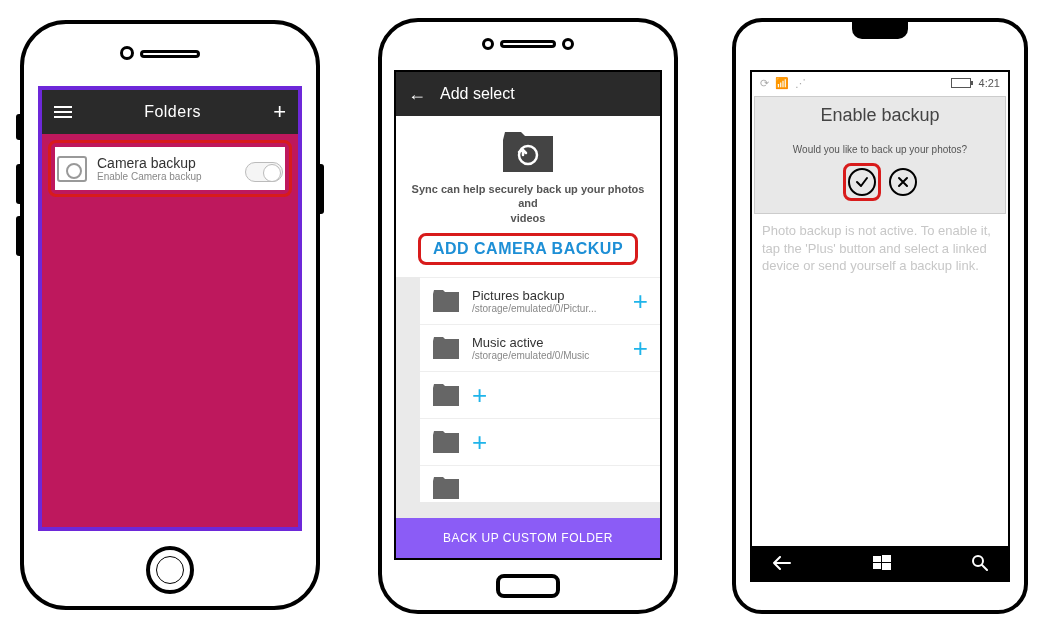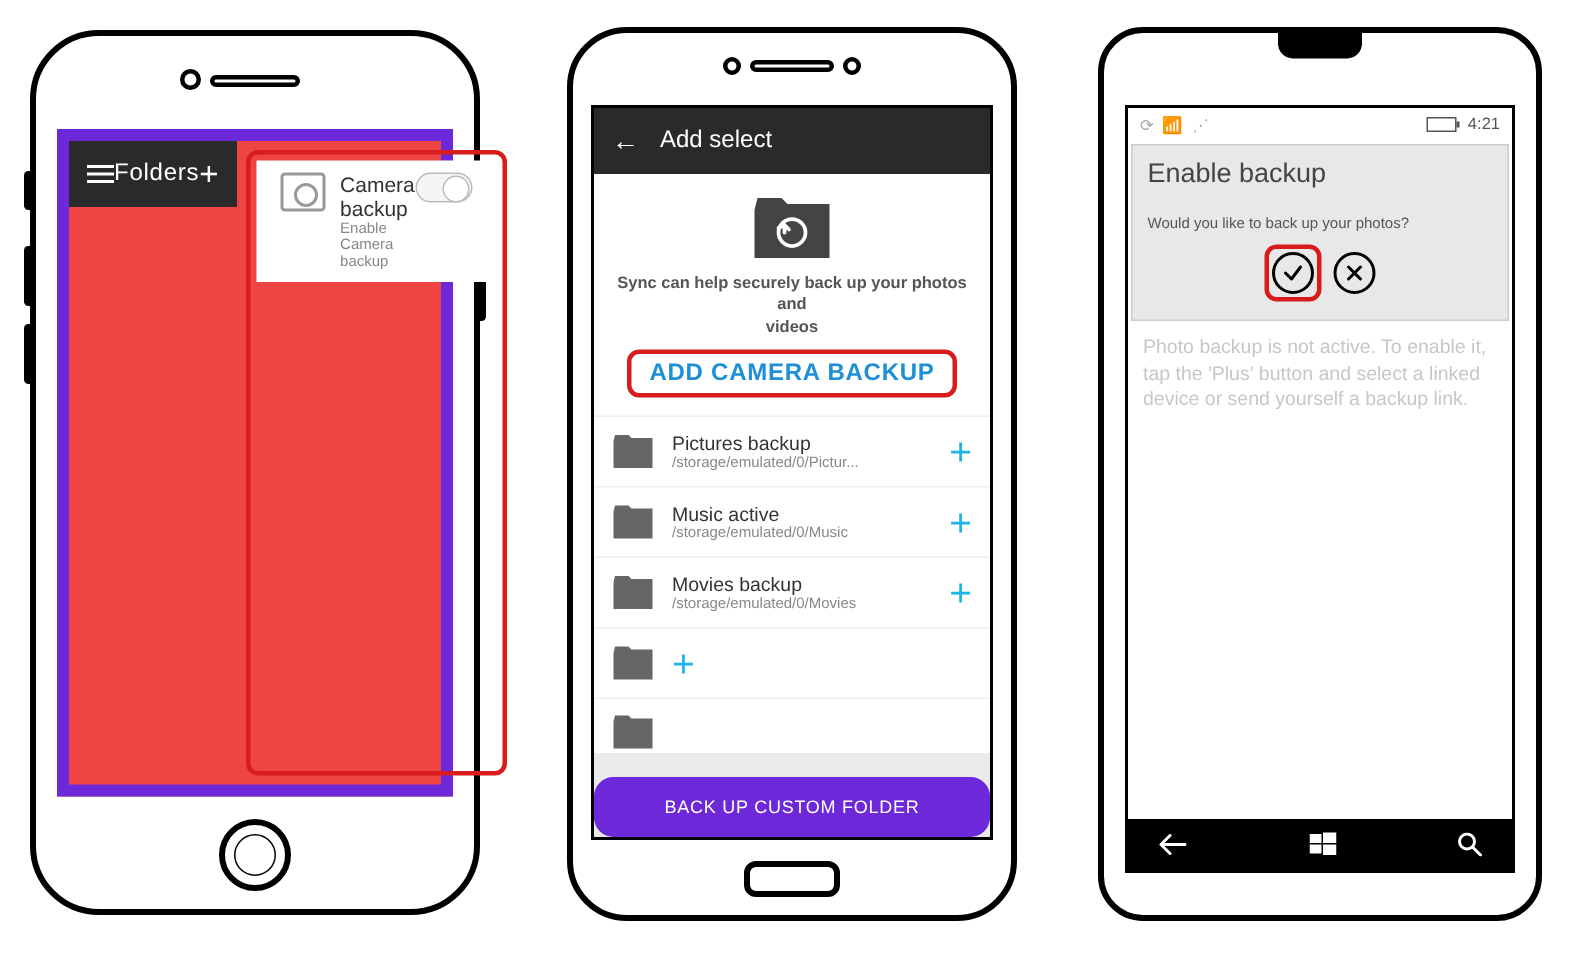--- a/index.html
+++ b/index.html
@@ -36,34 +36,34 @@
   }
   .iphone .home {
     position:absolute; bottom:12px; left:50%; transform:translateX(-50%);
     width:48px; height:48px; border:4px solid #000; border-radius:50%;
   }
   .iphone .home::after{
     content:""; position:absolute; inset:6px; border:1px solid #000; border-radius:50%;
   }
   .iphone .screen {
     position:absolute; left:14px; right:14px; top:62px; bottom:75px;
-    border:8px solid #6d28d9; background:#ef4444;
-    display:flex; flex-direction:row;
+    border:4px solid #6d28d9; background:#be185d;
+    display:flex; flex-direction:column;
   }
   .ios-header {
     height:44px; background:#2a2a2a; color:#fff;
     display:flex; align-items:center; justify-content:space-between;
     padding:0 12px;
   }
   .ios-title { flex:1; text-align:center; font-size:16px; letter-spacing:0.5px; }
   .ios-item-highlight {
     margin:6px; border:3px solid #d81b1b; border-radius:8px; padding:4px;
   }
   .ios-item {
-    background:#fff; display:flex; align-items:flex-start; padding:8px 16px;
+    background:#fff; display:flex; align-items:flex-end; padding:8px 2px;
   }
   .cam-icon-box {
     width:30px; height:26px; border:2px solid #999; border-radius:3px;
     position:relative; margin-right:10px; flex:0 0 auto;
   }
   .cam-icon-box::after{
     content:""; position:absolute; width:12px; height:12px; border:2px solid #999; border-radius:50%;
     left:7px; top:5px;
   }
   .ios-item-texts { flex:1; }
@@ -111,32 +111,32 @@
   }
   .and-hero-folder {
     width:54px; height:44px; margin:4px auto 8px; position:relative;
   }
   .and-hero-folder svg { display:block; }
   .and-hero-text { font-size:11px; color:#555; line-height:1.3;font-weight:bold; }
   .and-link-highlight {
     margin:8px auto 2px; display:inline-block; border:3px solid #d81b1b; border-radius:8px; padding:4px 12px;
   }
   .and-link { color:#1d8fd6; font-size:16px; font-weight:600; letter-spacing:0.5px; }
-  .and-list { flex:1; overflow:hidden; }
+  .and-list { flex:1; overflow:hidden;margin-left:24px; }
   .and-row {
     display:flex; align-items:center; padding:10px 12px; background:#fff; border-top:1px solid #eee;
   }
   .and-folder-icon { width:28px; height:24px; margin-right:12px; flex:0 0 auto; }
   .and-row-texts { flex:1; min-width:0; }
   .and-row-title { font-size:13px; color:#333; }
   .and-row-sub { font-size:10px; color:#888; white-space:nowrap; overflow:hidden; text-overflow:ellipsis; }
   .and-plus { color:#1fb4ea; font-size:26px; font-weight:300; line-height:1; }
   .and-footer {
-    height:40px; background:#6d28d9; color:#fff; display:flex; align-items:center; justify-content:center;
-    font-size:12px; letter-spacing:0.5px;border-radius:13px;
+    height:40px; background:#8b5cf6; color:#fff; display:flex; align-items:center; justify-content:center;
+    font-size:12px; letter-spacing:0.5px;
   }
 
   
   .winphone {
     position:absolute; left:732px; top:18px;
     width:296px; height:596px;
     border:4px solid #000; border-radius:30px; background:#fff;
   }
   .winphone .notch {
     position:absolute; top:-3px; left:50%; transform:translateX(-50%);
@@ -151,21 +151,21 @@
   .wp-status {
     height:22px; display:flex; align-items:center; justify-content:flex-end;
     gap:8px; padding:0 8px; font-size:11px; color:#555;
   }
   .wp-status .left { margin-right:auto; display:flex; gap:6px; color:#aaa; }
   .wp-battery {
     width:20px; height:10px; border:1px solid #555; position:relative;
   }
   .wp-battery::after{ content:""; position:absolute; right:-3px; top:2px; width:2px; height:4px; background:#555; }
   .wp-card {
-    margin:2px; border:1px solid #ccc; background:#e8e8e8; padding:8px 10px 12px; position:relative;
+    margin:2px; border:1px solid #ccc; background:#e8e8e8; padding:8px 10px 12px; position:relative;text-align:center;
   }
   .wp-card-title { font-size:18px; font-weight:300; color:#444; }
   .wp-card-sub { font-size:10px; color:#555; margin-top:18px; }
   .wp-actions { display:flex; gap:8px; justify-content:center; margin-top:8px; align-items:center; }
   .wp-circle {
     width:28px; height:28px; border:2px solid #000; border-radius:50%; display:flex; align-items:center; justify-content:center;
   }
   .wp-check-highlight {
     border:3px solid #d81b1b; border-radius:8px; padding:2px;
   }
@@ -267,24 +267,20 @@
           <div class="and-row-texts">
             <div class="and-row-title">Music active</div>
             <div class="and-row-sub">/storage/emulated/0/Music</div>
           </div>
           <div class="and-plus">+</div>
         </div>
         <div class="and-row">
           <svg class="and-folder-icon" viewBox="0 0 28 24">
               <path d="M1 5 L1 23 L27 23 L27 3 L13 3 L11 1 L2 1 Z" fill="#666"></path>
             </svg>
-          <div class="and-row-texts">
-            <div class="and-row-title">Movies backup</div>
-            <div class="and-row-sub">/storage/emulated/0/Movies</div>
-          </div>
           <div class="and-plus">+</div>
         </div>
         <div class="and-row">
           <svg class="and-folder-icon" viewBox="0 0 28 24">
               <path d="M1 5 L1 23 L27 23 L27 3 L13 3 L11 1 L2 1 Z" fill="#666"></path>
             </svg>
           <div class="and-plus">+</div>
         </div>
         <div class="and-row" style="padding-bottom:2px;">
           <svg class="and-folder-icon" viewBox="0 0 28 24">

